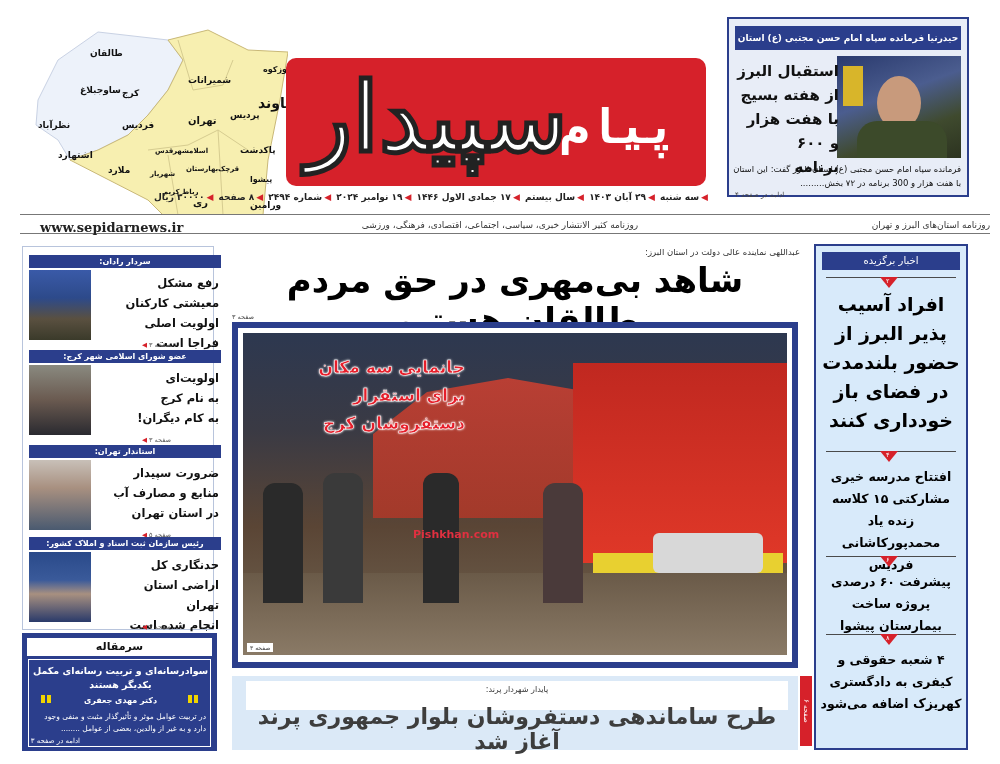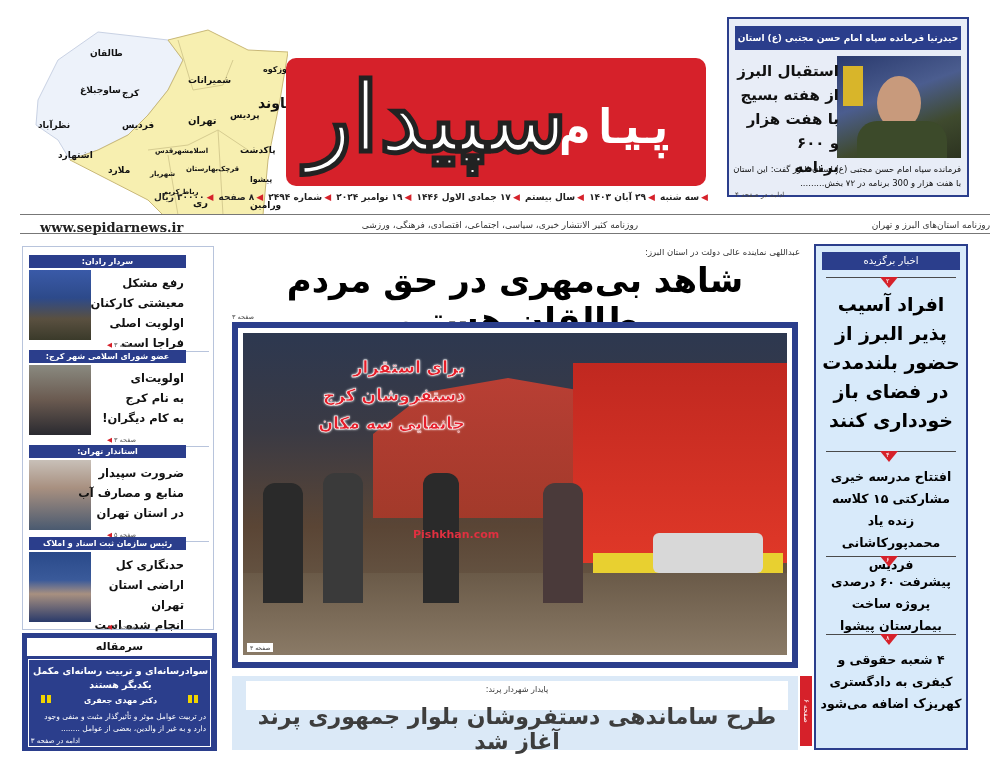--- a/index.html
+++ b/index.html
@@ -22,21 +22,21 @@
   
   .tr-box { left: 727px; top: 17px; width: 242px; height: 180px; border: 2px solid #2b3e8c; background: #e8edf7; }
   .tr-head { position:absolute; left: 6px; top: 7px; width: 226px; height: 24px; background: #2b3e8c; color: #fff; font-size: 9px; text-align: center; line-height: 24px; font-weight: bold; }
   .tr-photo { position:absolute; left: 108px; top: 37px; width: 124px; height: 102px; background: linear-gradient(160deg,#2a3a6e 0%,#4b5d8f 40%,#3f4a2e 70%,#2c3320 100%); overflow:hidden; }
   .tr-title { position:absolute; right: 128px; top: 40px; width: 104px; font-size: 15px; font-weight: bold; line-height: 24px; text-align: right; }
   .tr-body { position:absolute; right: 6px; top: 143px; width: 228px; font-size: 8.5px; line-height: 14px; text-align: right; }
   .tr-more { position:absolute; left: 6px; top: 172px; font-size: 7px; color:#444; }
 
   
   .lcol { left: 22px; top: 246px; width: 192px; height: 384px; border: 1px solid #b8c4dc; background: #fff; }
-  .lc-item { position: absolute; left: 6px; width: 157px; }
+  .lc-item { position: absolute; left: 6px; width: 192px; }
   .lc-head { height: 13px; background: #2b3e8c; color: #fff; font-size: 8px; line-height: 13px; text-align: center; font-weight: bold; }
   .lc-photo { position:absolute; left: 0; top: 15px; width: 62px; height: 70px; }
   .lc-text { position:absolute; right: 2px; top: 18px; width: 112px; font-size: 11.5px; line-height: 20px; font-weight: bold; text-align: right; }
   .lc-page { position:absolute; right: 50px; top: 86px; font-size: 6.5px; color: #555; }
   .lc-page::after { content: "◀"; color: #d6212a; margin-right: 2px; }
   .lc-rule { position:absolute; left: 0; top: 96px; width: 180px; height: 1px; background: #b8c4dc; }
 
   
   .editorial { left: 22px; top: 633px; width: 195px; height: 118px; background: #2b3e8c; }
   .ed-head { position:absolute; left: 5px; top: 5px; width: 185px; height: 18px; background: #fff; text-align: center; font-size: 11px; font-weight: bold; color: #111; line-height: 18px; }
@@ -217,22 +217,22 @@
       <div style="position:absolute;left:130px;top:45px;width:270px;height:140px;background:linear-gradient(180deg,#d04030 0%,#b03828 100%);clip-path:polygon(0 40%,20% 10%,50% 0,80% 10%,100% 40%,100% 100%,0 100%);opacity:.85;"></div>
       <div style="position:absolute;left:330px;top:30px;width:214px;height:200px;background:linear-gradient(180deg,#c02820 0%,#e03828 100%);"></div>
       <div style="position:absolute;left:350px;top:220px;width:190px;height:80px;background:#e8d030;"></div>
       <div style="position:absolute;left:410px;top:200px;width:110px;height:40px;background:#d8d8d8;border-radius:6px;"></div>
       <div style="position:absolute;left:0;top:240px;width:544px;height:82px;background:linear-gradient(180deg,#6a5a48,#8a7a66);"></div>
       <div style="position:absolute;left:20px;top:150px;width:40px;height:120px;background:#2a2a2a;border-radius:12px 12px 0 0;"></div>
       <div style="position:absolute;left:80px;top:140px;width:40px;height:130px;background:#3a3a3a;border-radius:12px 12px 0 0;"></div>
       <div style="position:absolute;left:180px;top:140px;width:36px;height:130px;background:#2a2a2a;border-radius:12px 12px 0 0;"></div>
       <div style="position:absolute;left:300px;top:150px;width:40px;height:120px;background:#4a3a3a;border-radius:12px 12px 0 0;"></div>
       <div class="photo-caption">
+        <div>جانمایی سه مکان</div>
         <div>برای استقرار دستفروشان کرج</div>
-        <div>جانمایی سه مکان</div>
       </div>
       <div style="position:absolute;left:170px;top:195px;font-size:11px;color:#e03040;font-weight:bold;direction:ltr;">Pishkhan.com</div>
       <div class="photo-page">صفحه ۳</div>
     </div>
   </div>
 </div>
 
 <div class="abs bottom-strip">
   <div class="bs-tab">صفحه ۶</div>
   <div class="bs-kicker">پایدار شهردار پرند:</div>

